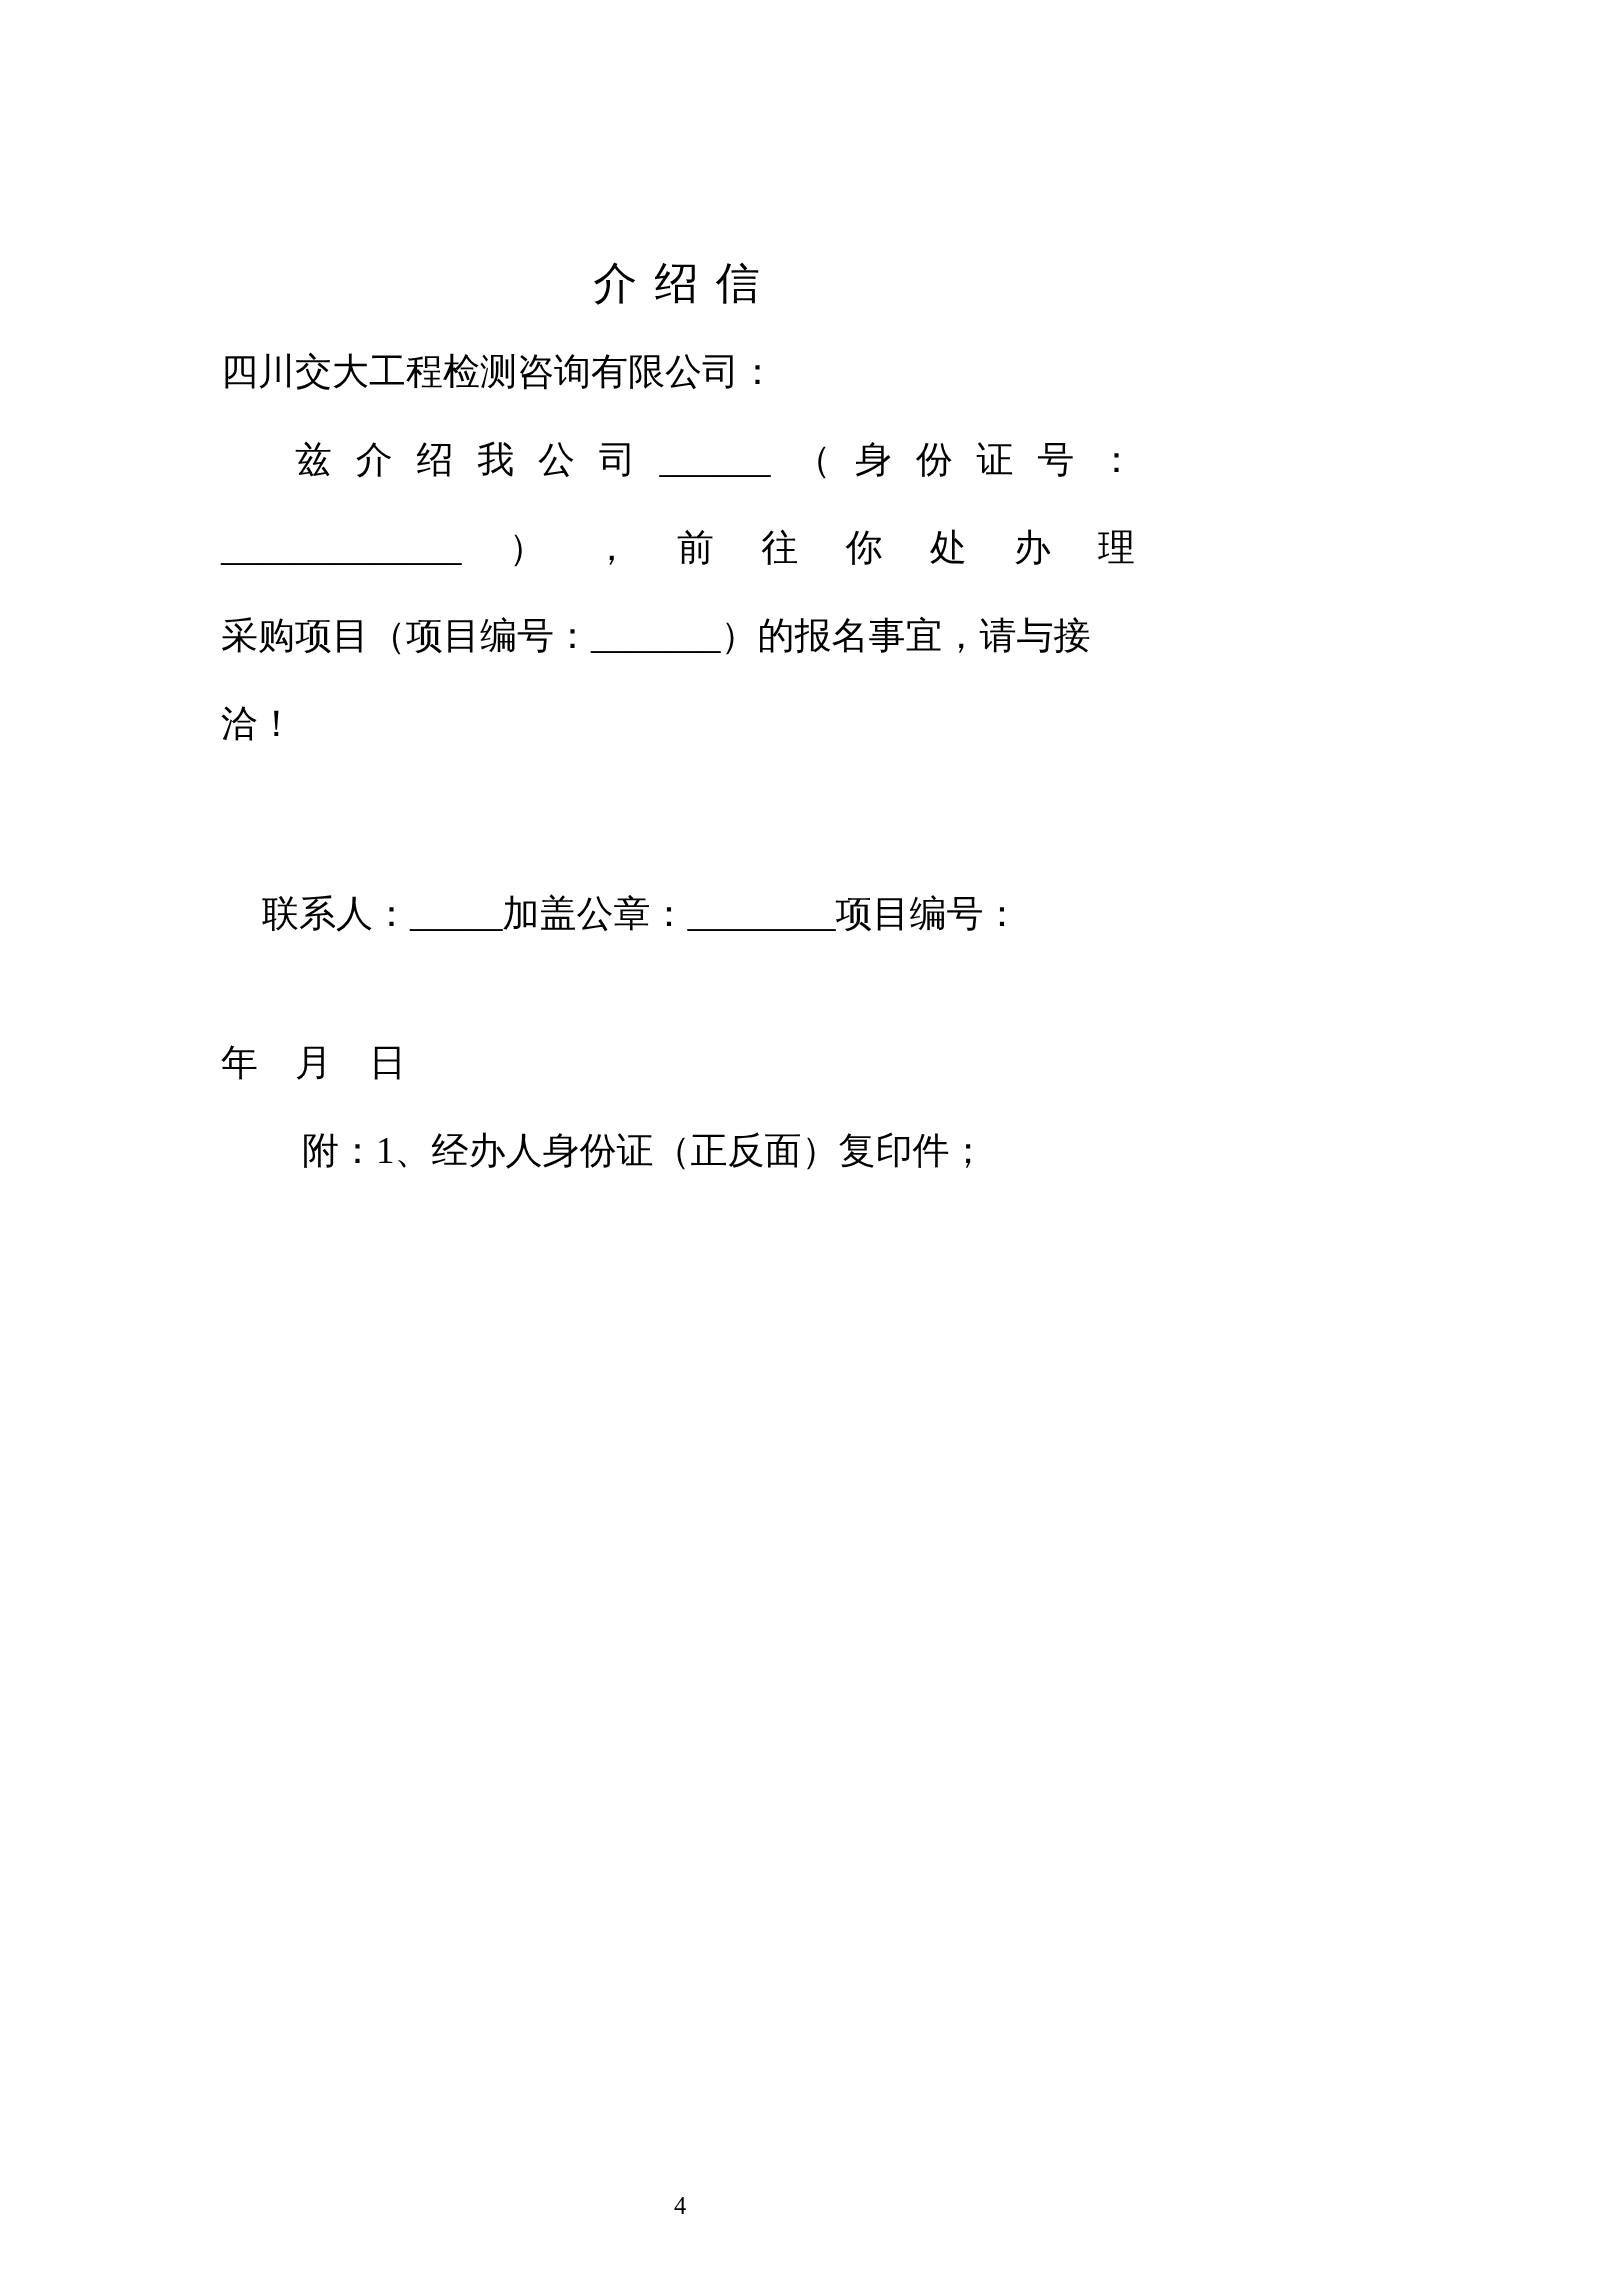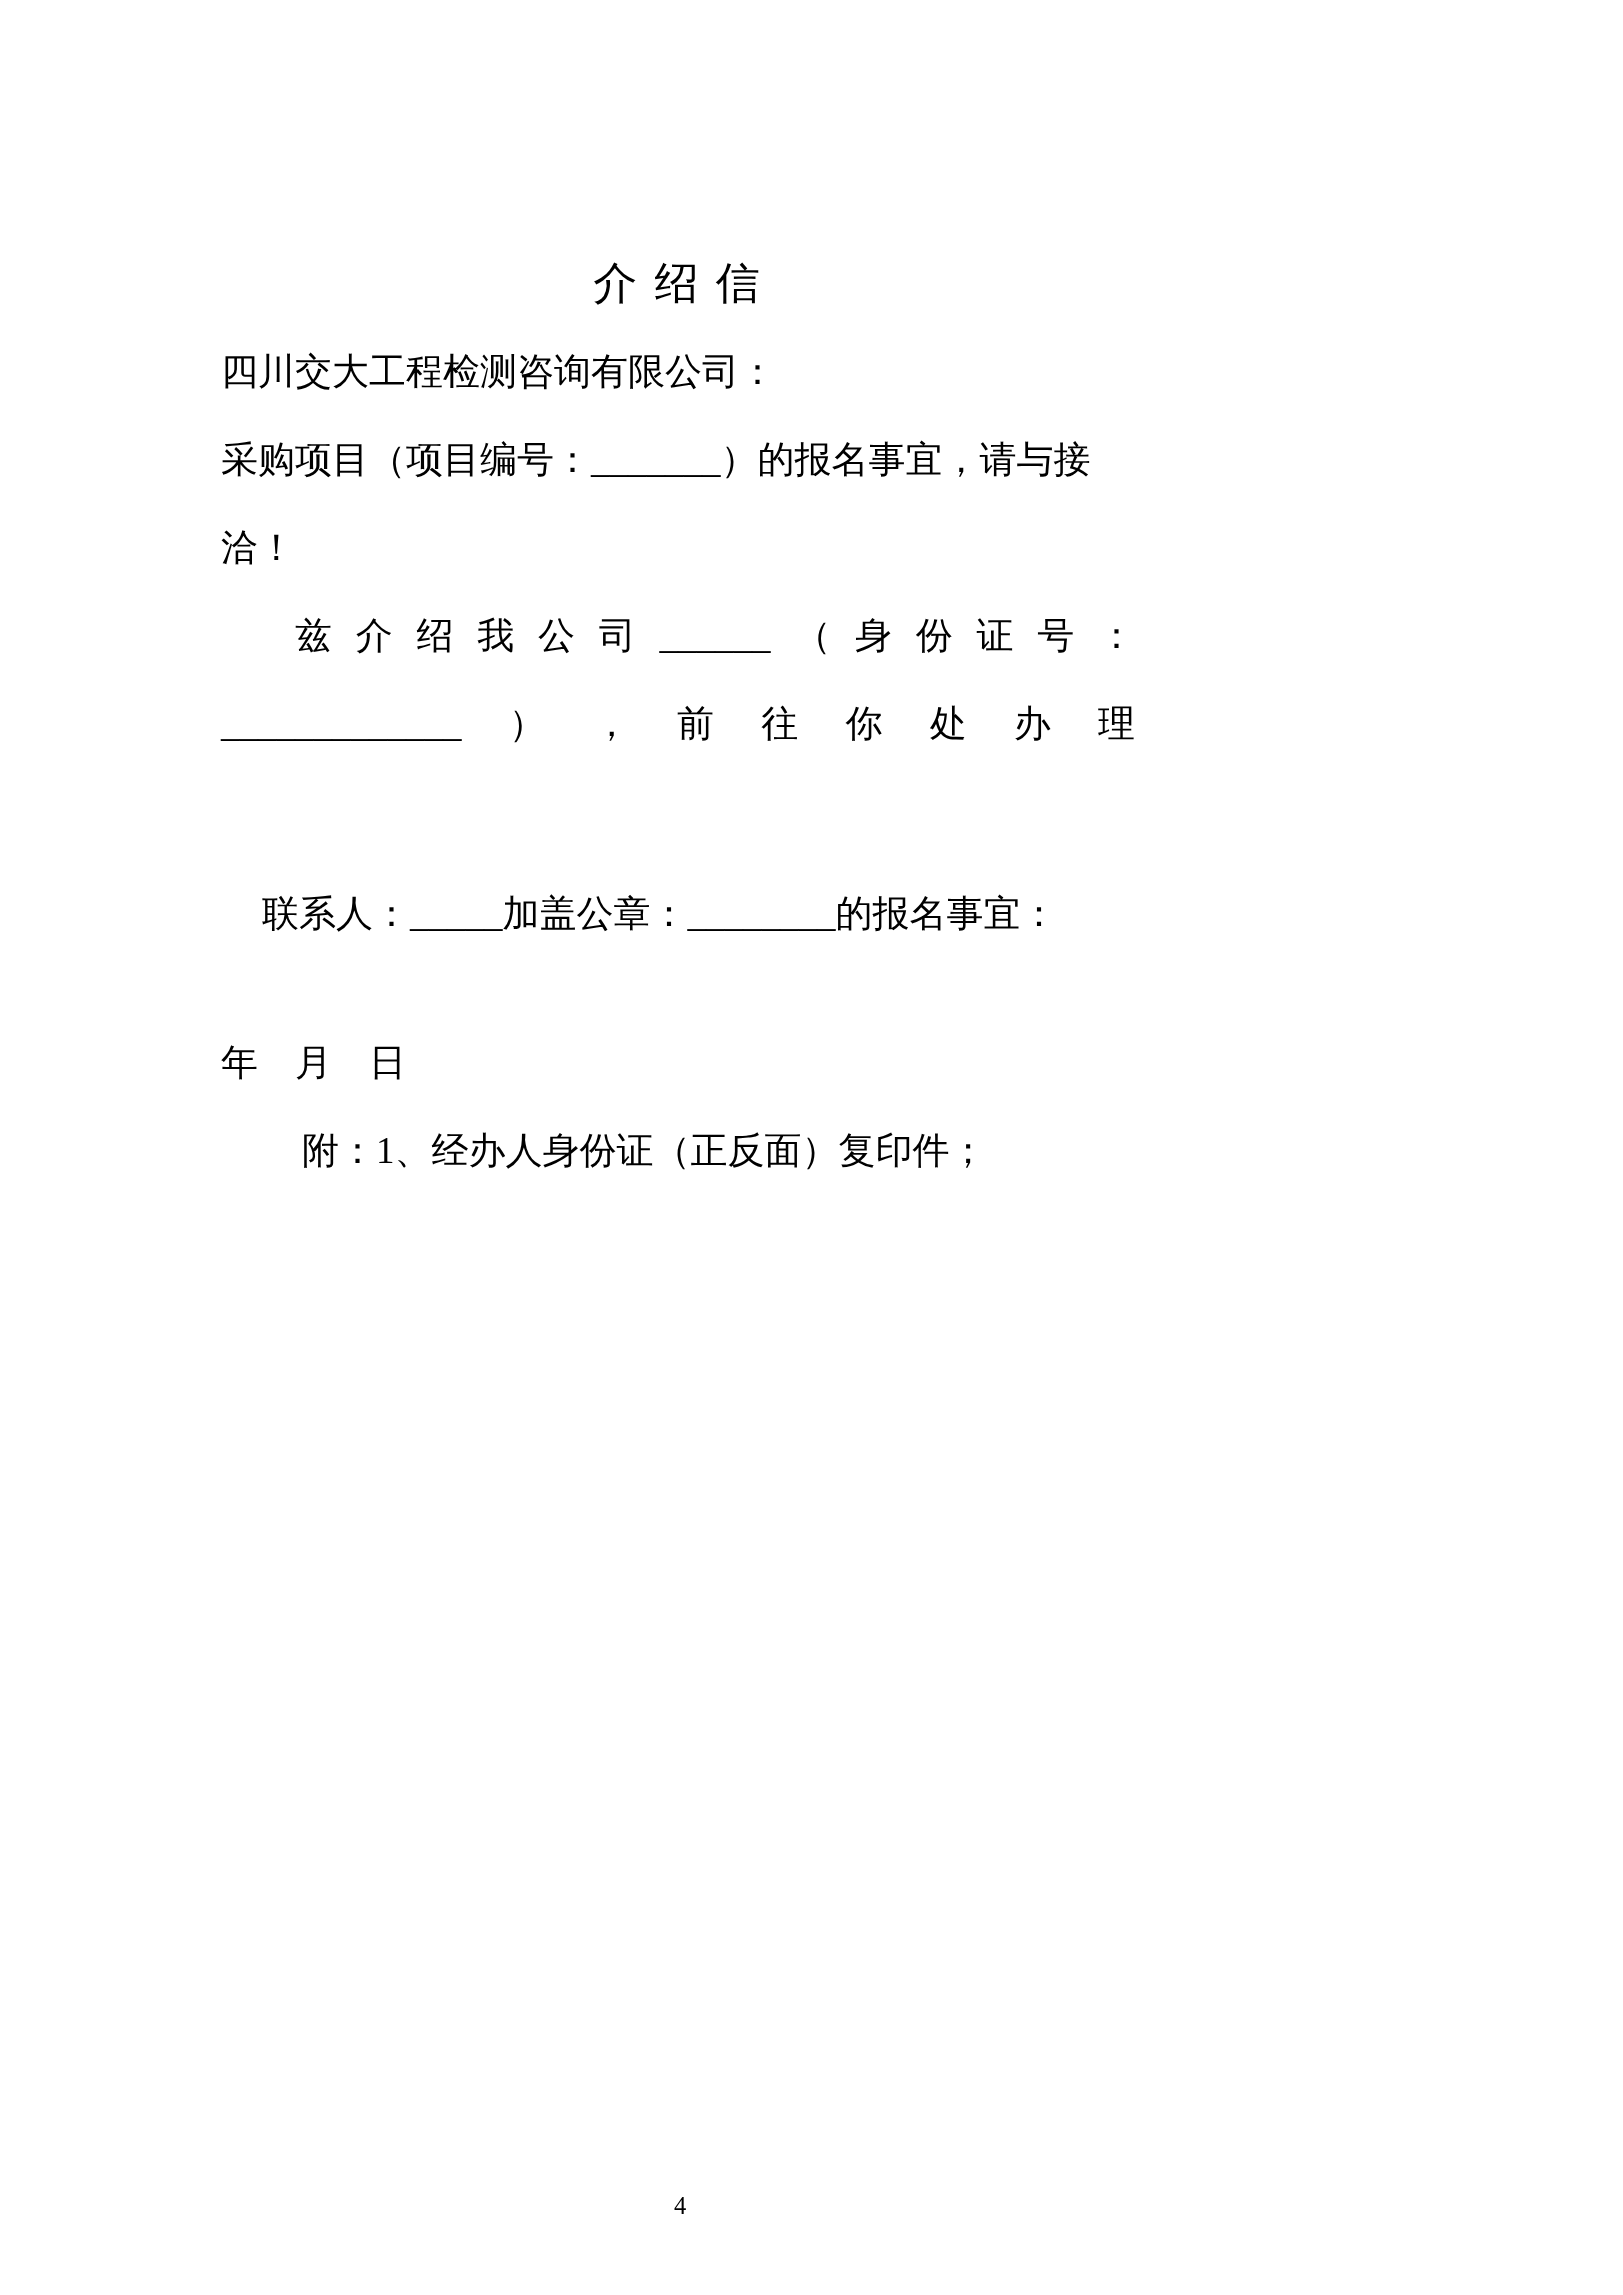--- a/index.html
+++ b/index.html
@@ -70,32 +70,32 @@
 </head>
 <body>
 
 <div class="page">
   <div class="content">
 
     <h1 class="doc-title">介 绍 信</h1>
 
     <div class="line">四川交大工程检测咨询有限公司：</div>
 
+    <div class="line justify-full indent-2em">
+      <span>兹介绍我公司</span><span class="blank">______</span><span>（身份证号：</span><span class="blank">_____________</span><span>），前往你处办理</span>
+    </div>
+
     <div class="line">
       <span>采购项目（项目编号：</span><span class="blank">_______</span><span>）的报名事宜，请与接洽！</span>
-    </div>
-
-    <div class="line justify-full indent-2em">
-      <span>兹介绍我公司</span><span class="blank">______</span><span>（身份证号：</span><span class="blank">_____________</span><span>），前往你处办理</span>
     </div>
 
     <div class="spacer-1"></div>
 
     <div class="line indent-small">
-      <span>联系人：</span><span class="blank">_____</span><span>加盖公章：</span><span class="blank">________</span><span>的报名事宜：</span>
+      <span>联系人：</span><span class="blank">_____</span><span>加盖公章：</span><span class="blank">________</span><span>项目编号：</span>
     </div>
 
     <div class="spacer-2"></div>
 
 
     <div class="line align-date">年　月　日</div>
 
     <div class="line indent-attach">附：1、经办人身份证（正反面）复印件；</div>
 
 

